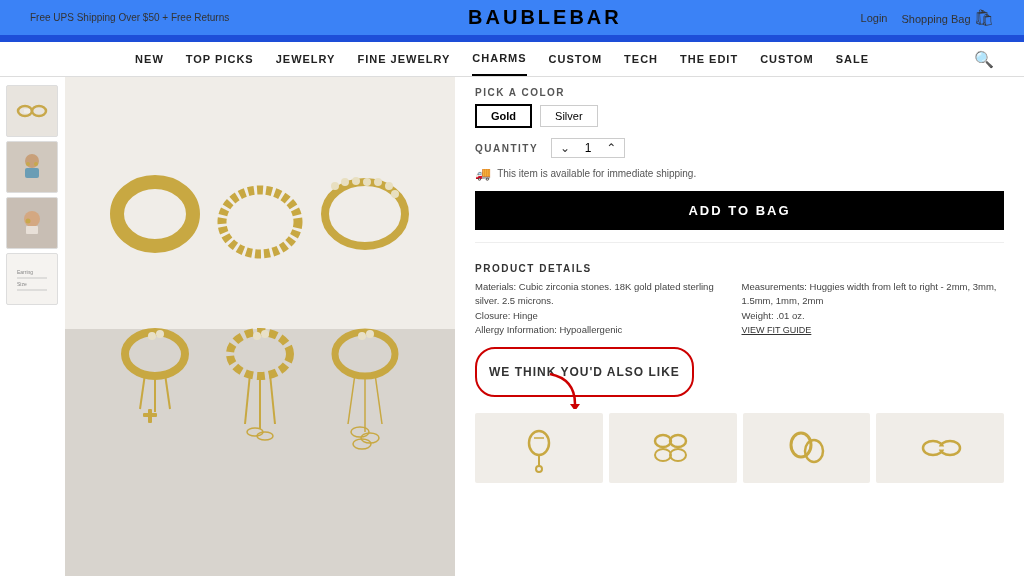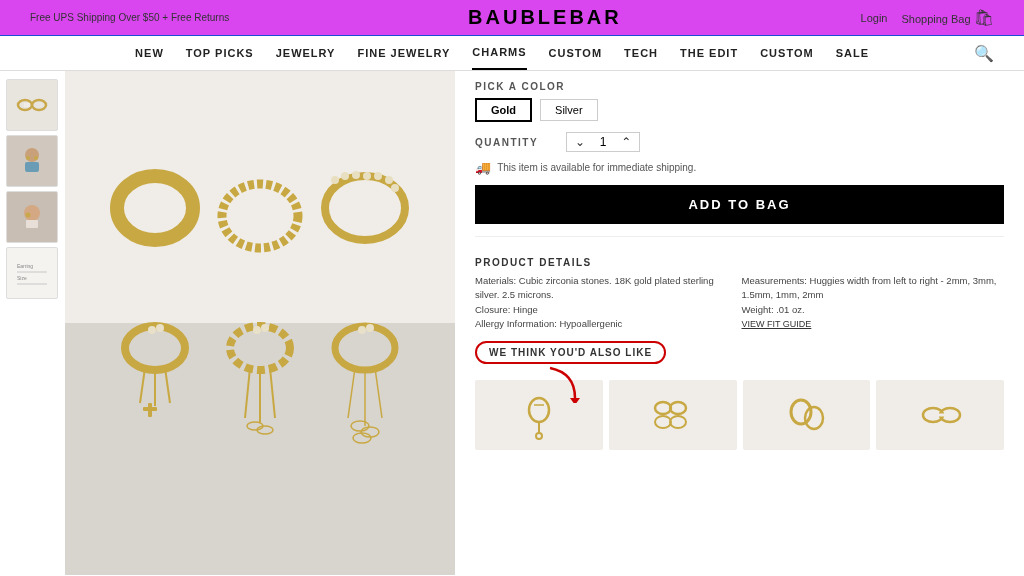--- a/index.html
+++ b/index.html
@@ -1,21 +1,21 @@
 <!DOCTYPE html>
 <html><head>
   <meta charset="utf-8">
   <style>
     * { margin: 0; padding: 0; box-sizing: border-box; }
     body { font-family: Arial, Helvetica, sans-serif; background: #fff; width: 1024px; height: 576px; overflow: hidden; font-size: 12px; }
 
     
     .top-bar {
-      background: #d946ef;
-      border-bottom: 1px solid #1d4ed8;
+      background: #3b82f6;
+      border-bottom: 7px solid #1d4ed8;
       display: flex;
       align-items: center;
       justify-content: space-between;
       padding: 6px 30px;
       font-size: 10px;
       color: #333;
     }
     .top-bar-center {
       font-weight: 900;
       font-size: 20px;
@@ -138,21 +138,21 @@
     }
     .color-btn.active {
       border: 2px solid #000;
       font-weight: 600;
     }
 
     
     .quantity-row {
       display: flex;
       align-items: center;
-      gap: 28px;
+      gap: 13px;
       margin-bottom: 8px;
     }
     .qty-controls {
       display: flex;
       align-items: center;
       gap: 8px;
       border: 1px solid #ccc;
       padding: 2px 8px;
     }
     .qty-btn {
@@ -220,28 +220,28 @@
       color: #333;
       font-size: 9px;
       text-decoration: underline;
     }
 
     
     .also-like-section {
       position: relative;
     }
     .also-like-title {
-      font-size: 10px;
+      font-size: 12px;
       letter-spacing: 1px;
       font-weight: 700;
       color: #333;
       border: 2px solid #cc0000;
       border-radius: 20px;
       display: inline-block;
-      padding: 4px 12px;
+      padding: 16px 12px;
       margin-bottom: 8px;
     }
     .also-like-grid {
       display: grid;
       grid-template-columns: repeat(4, 1fr);
       gap: 6px;
     }
     .also-like-item {
       background: #f0ede8;
       height: 70px;

